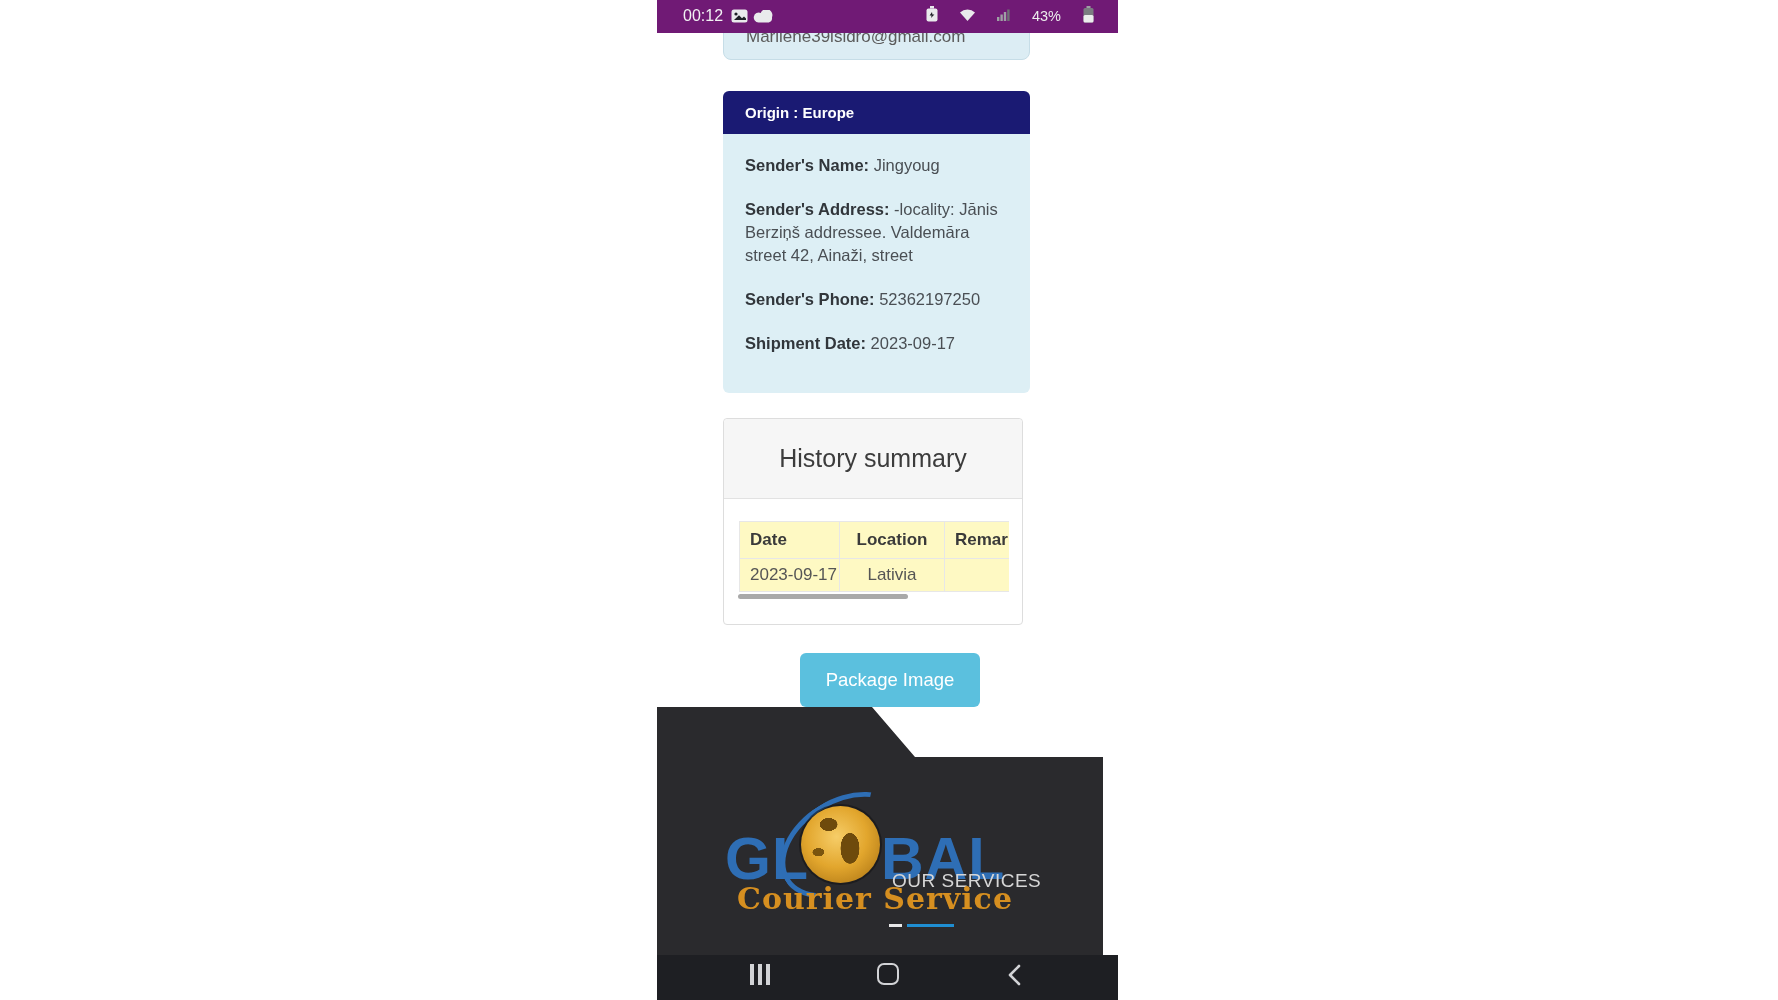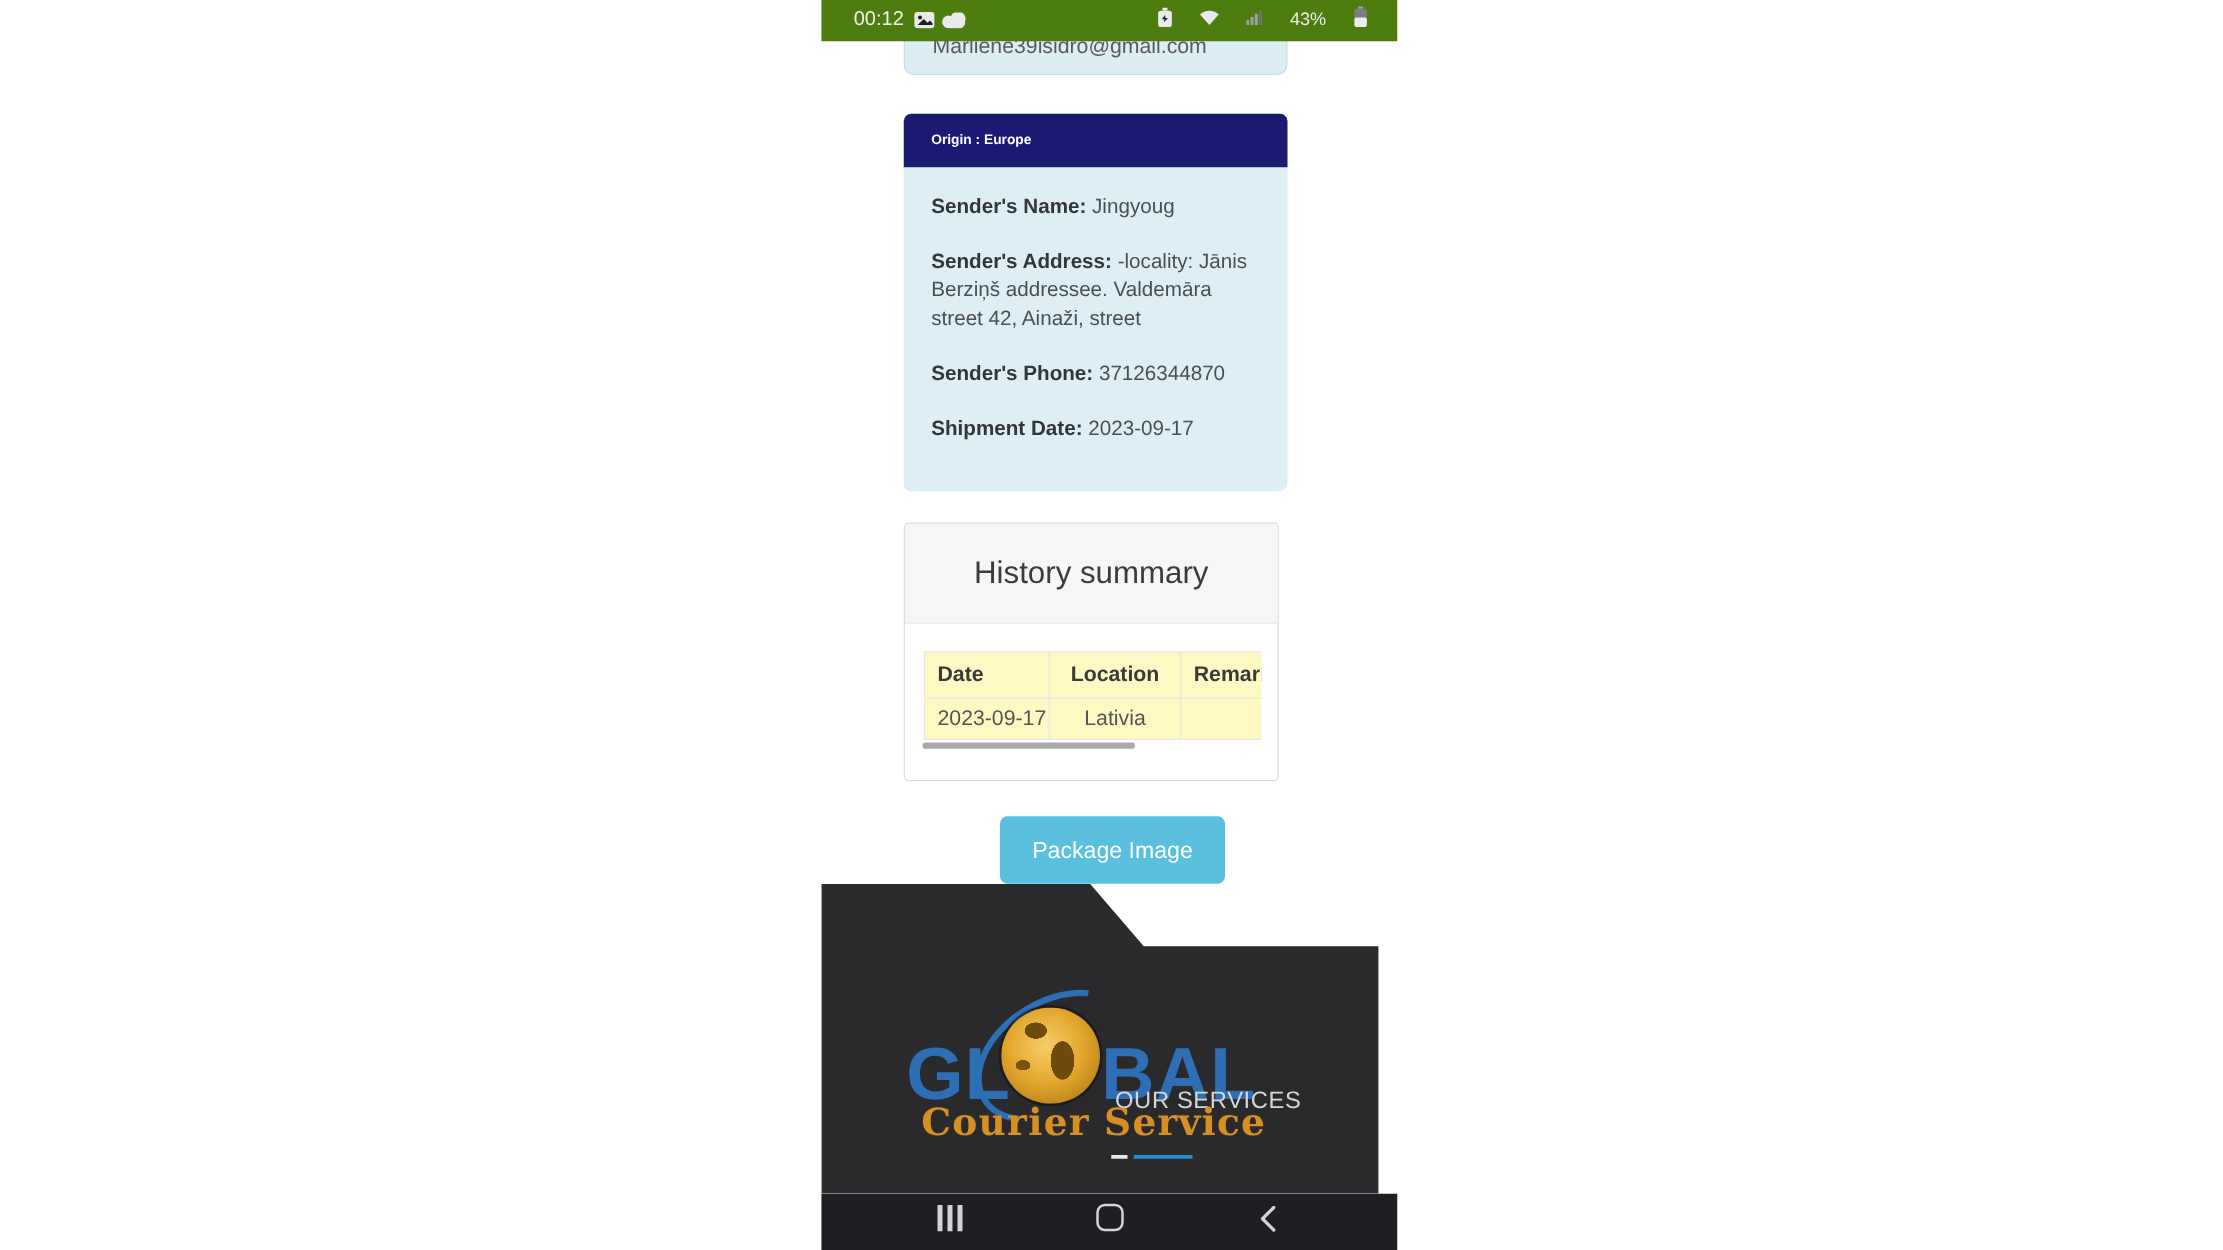--- a/index.html
+++ b/index.html
@@ -4,33 +4,33 @@
 <style>
   * { margin:0; padding:0; box-sizing:border-box; }
   html,body { width:1778px; height:1000px; background:#ffffff; overflow:hidden;
               font-family:"Liberation Sans", sans-serif; }
 
   .phone { position:absolute; left:657px; top:0; width:461px; height:1000px;
            background:#ffffff; overflow:hidden; }
 
   
   .statusbar { position:absolute; left:0; top:0; width:461px; height:33px;
-               background:#4d7c0f; z-index:30; display:flex; align-items:center; }
+               background:#701a75; z-index:30; display:flex; align-items:center; }
   .sb-time { position:absolute; left:26px; top:7px; color:#f1f2f3; font-size:16px; font-weight:400; }
   .sb-left-icons { position:absolute; left:74px; top:9px; display:flex; gap:5px; align-items:center; }
   .sb-right { position:absolute; right:24px; top:6px; display:flex; gap:20px; align-items:center; height:20px; }
   .sb-pct { color:#eceded; font-size:14.5px; margin:0 2px; }
 
   
   .email-box { position:absolute; left:66px; top:-24px; width:307px; height:84px;
                background:#dcedf4; border:1px solid #c6dde7; border-radius:8px; z-index:5; }
   .email-text { margin:50px 0 0 22px; font-size:17px; color:#5a5a5a; }
 
   .origin-card { position:absolute; left:66px; top:91px; width:307px; z-index:5; }
-  .origin-header { background:#1a1a73; color:#ffffff; font-weight:bold; font-size:11px;
+  .origin-header { background:#1a1a73; color:#ffffff; font-weight:bold; font-size:15px;
                    height:43px; line-height:43px; padding-left:22px;
                    border-radius:6px 6px 0 0; }
   .origin-body { background:#ddeff5; border-radius:0 0 6px 6px;
                  padding:20px 22px 38px 22px; color:#4a4f54; font-size:16.5px; line-height:23px; }
   .origin-body p { margin:0 0 21px 0; }
   .origin-body p:last-child { margin-bottom:0; }
   .origin-body b { color:#31363b; }
 
   .history-card { position:absolute; left:66px; top:418px; width:300px;
                   background:#ffffff; border:1px solid #dddddd; border-radius:4px; z-index:5; }
@@ -145,21 +145,21 @@
 
   <div class="email-box">
     <div class="email-text">Marliene39isidro@gmail.com</div>
   </div>
 
   <div class="origin-card">
     <div class="origin-header">Origin : Europe</div>
     <div class="origin-body">
       <p><b>Sender's Name:</b><span> Jingyoug</span></p>
       <p><b>Sender's Address:</b><span> -locality: Jānis Berziņš addressee. Valdemāra street 42, Ainaži, street</span></p>
-      <p><b>Sender's Phone:</b><span> 37126344870</span></p>
+      <p><b>Sender's Phone:</b><span> 52362197250</span></p>
       <p><b>Shipment Date:</b><span> 2023-09-17</span></p>
     </div>
   </div>
 
   <div class="history-card">
     <div class="history-heading">
       <span class="history-title">History summary</span>
     </div>
     <div class="history-body">
       <div class="table-wrap">

